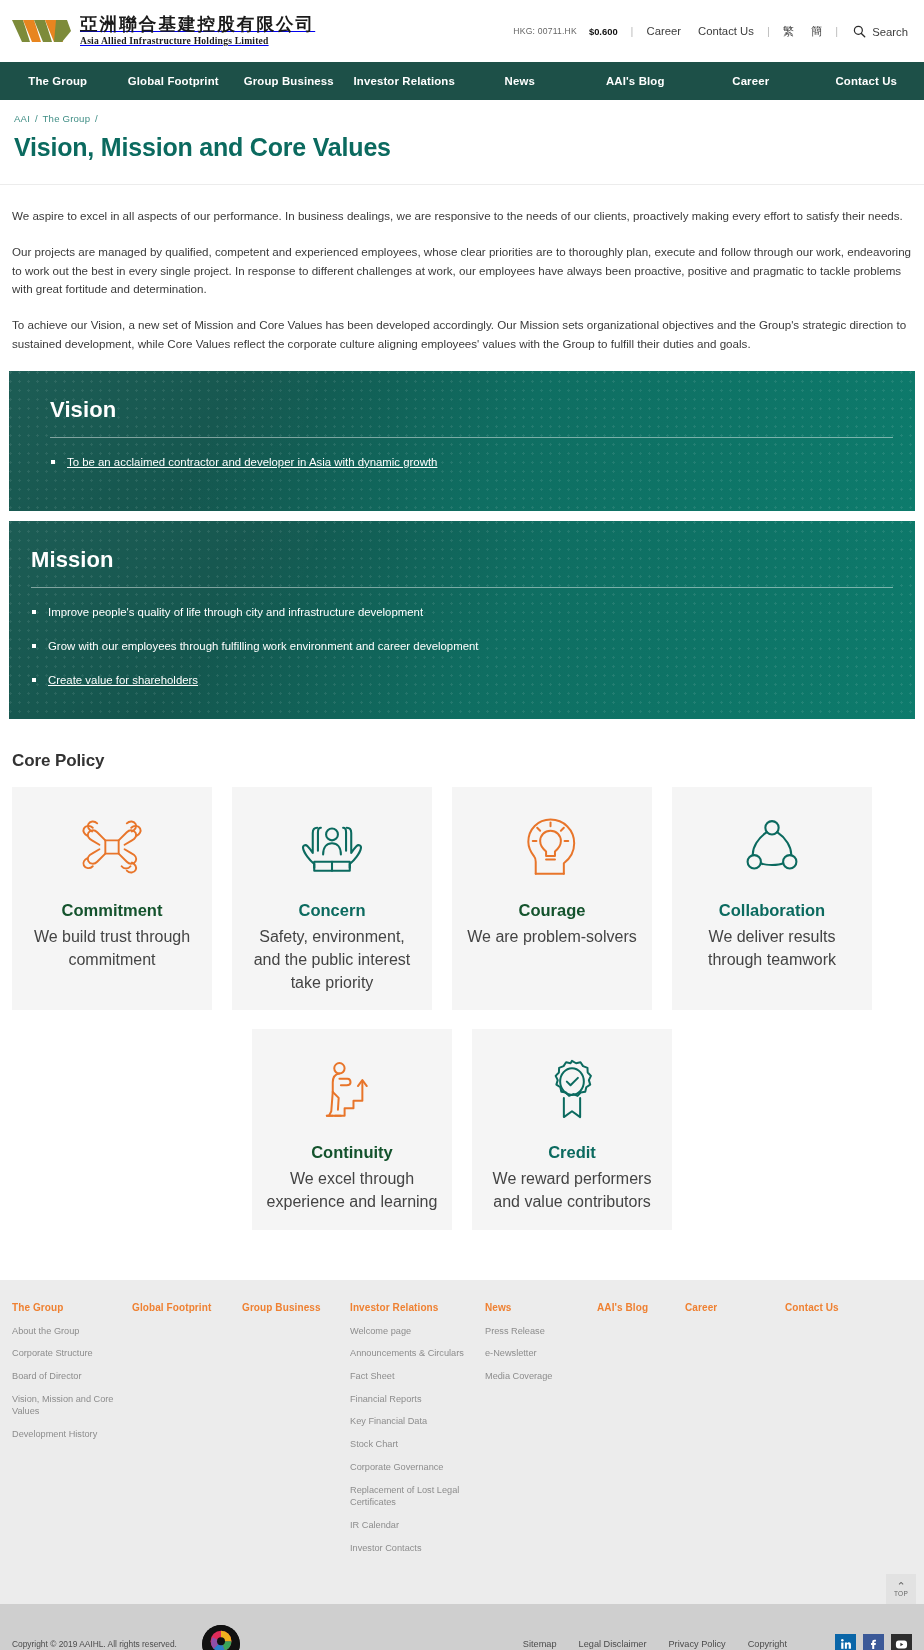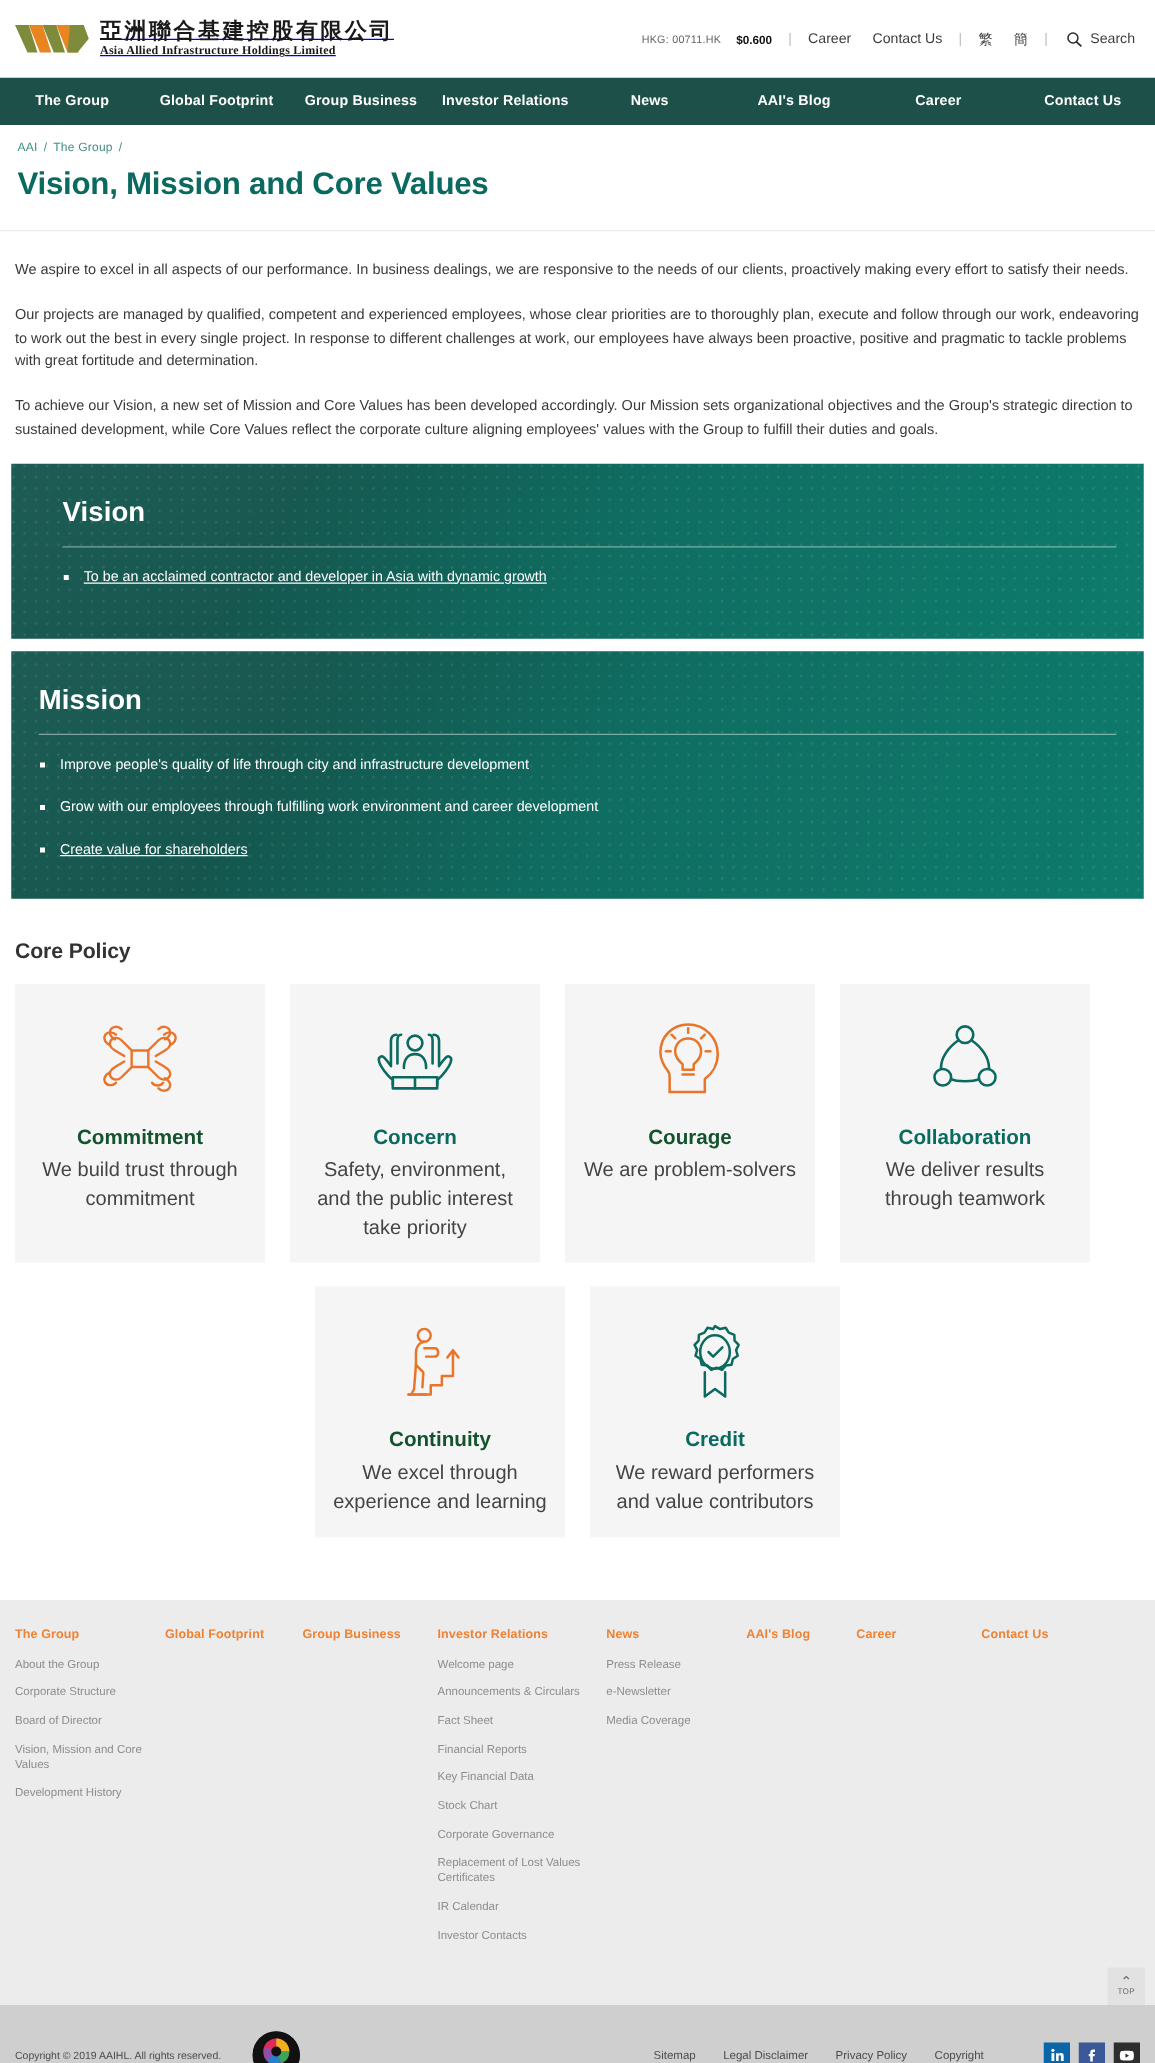--- a/index.html
+++ b/index.html
@@ -48,21 +48,21 @@
     font-size: 10.5px;
     color: #444;
     padding-right: 4px;
   }
   .stock-code { font-size: 8.6px; color: #666; letter-spacing: .2px; }
   .stock-price { font-size: 9.4px; color: #111; font-weight: 700; margin-left: 12px; }
   .sep { color: #bbb; margin: 0 13px; font-size: 11px; }
   .top-link { font-size: 11.3px; color: #3c3c3c; text-decoration: none; }
   .lang-link { font-size: 11.3px; color: #3c3c3c; text-decoration: none; }
   .lang-gap { width: 17px; display: inline-block; }
-  .search-box { display: flex; align-items: center; gap: 6px; margin-left: 2px; }
+  .search-box { display: flex; align-items: flex-end; gap: 6px; margin-left: 2px; }
   .search-lbl { font-size: 11.3px; color: #3c3c3c; }
 
   
   .nav {
     background: #1d5048;
     height: 38px;
     display: flex;
     align-items: stretch;
   }
   .nav-item {
@@ -491,21 +491,21 @@
 
   <div class="fcol fcol-3">
     <a class="fcol-head" href="#">Investor Relations</a>
     <a class="fcol-link" href="#">Welcome page</a>
     <a class="fcol-link" href="#">Announcements &amp; Circulars</a>
     <a class="fcol-link" href="#">Fact Sheet</a>
     <a class="fcol-link" href="#">Financial Reports</a>
     <a class="fcol-link" href="#">Key Financial Data</a>
     <a class="fcol-link" href="#">Stock Chart</a>
     <a class="fcol-link" href="#">Corporate Governance</a>
-    <a class="fcol-link" href="#">Replacement of Lost Values Certificates</a>
+    <a class="fcol-link" href="#">Replacement of Lost Legal Certificates</a>
     <a class="fcol-link" href="#">IR Calendar</a>
     <a class="fcol-link" href="#">Investor Contacts</a>
   </div>
 
   <div class="fcol fcol-4">
     <a class="fcol-head" href="#">News</a>
     <a class="fcol-link" href="#">Press Release</a>
     <a class="fcol-link" href="#">e-Newsletter</a>
     <a class="fcol-link" href="#">Media Coverage</a>
   </div>

